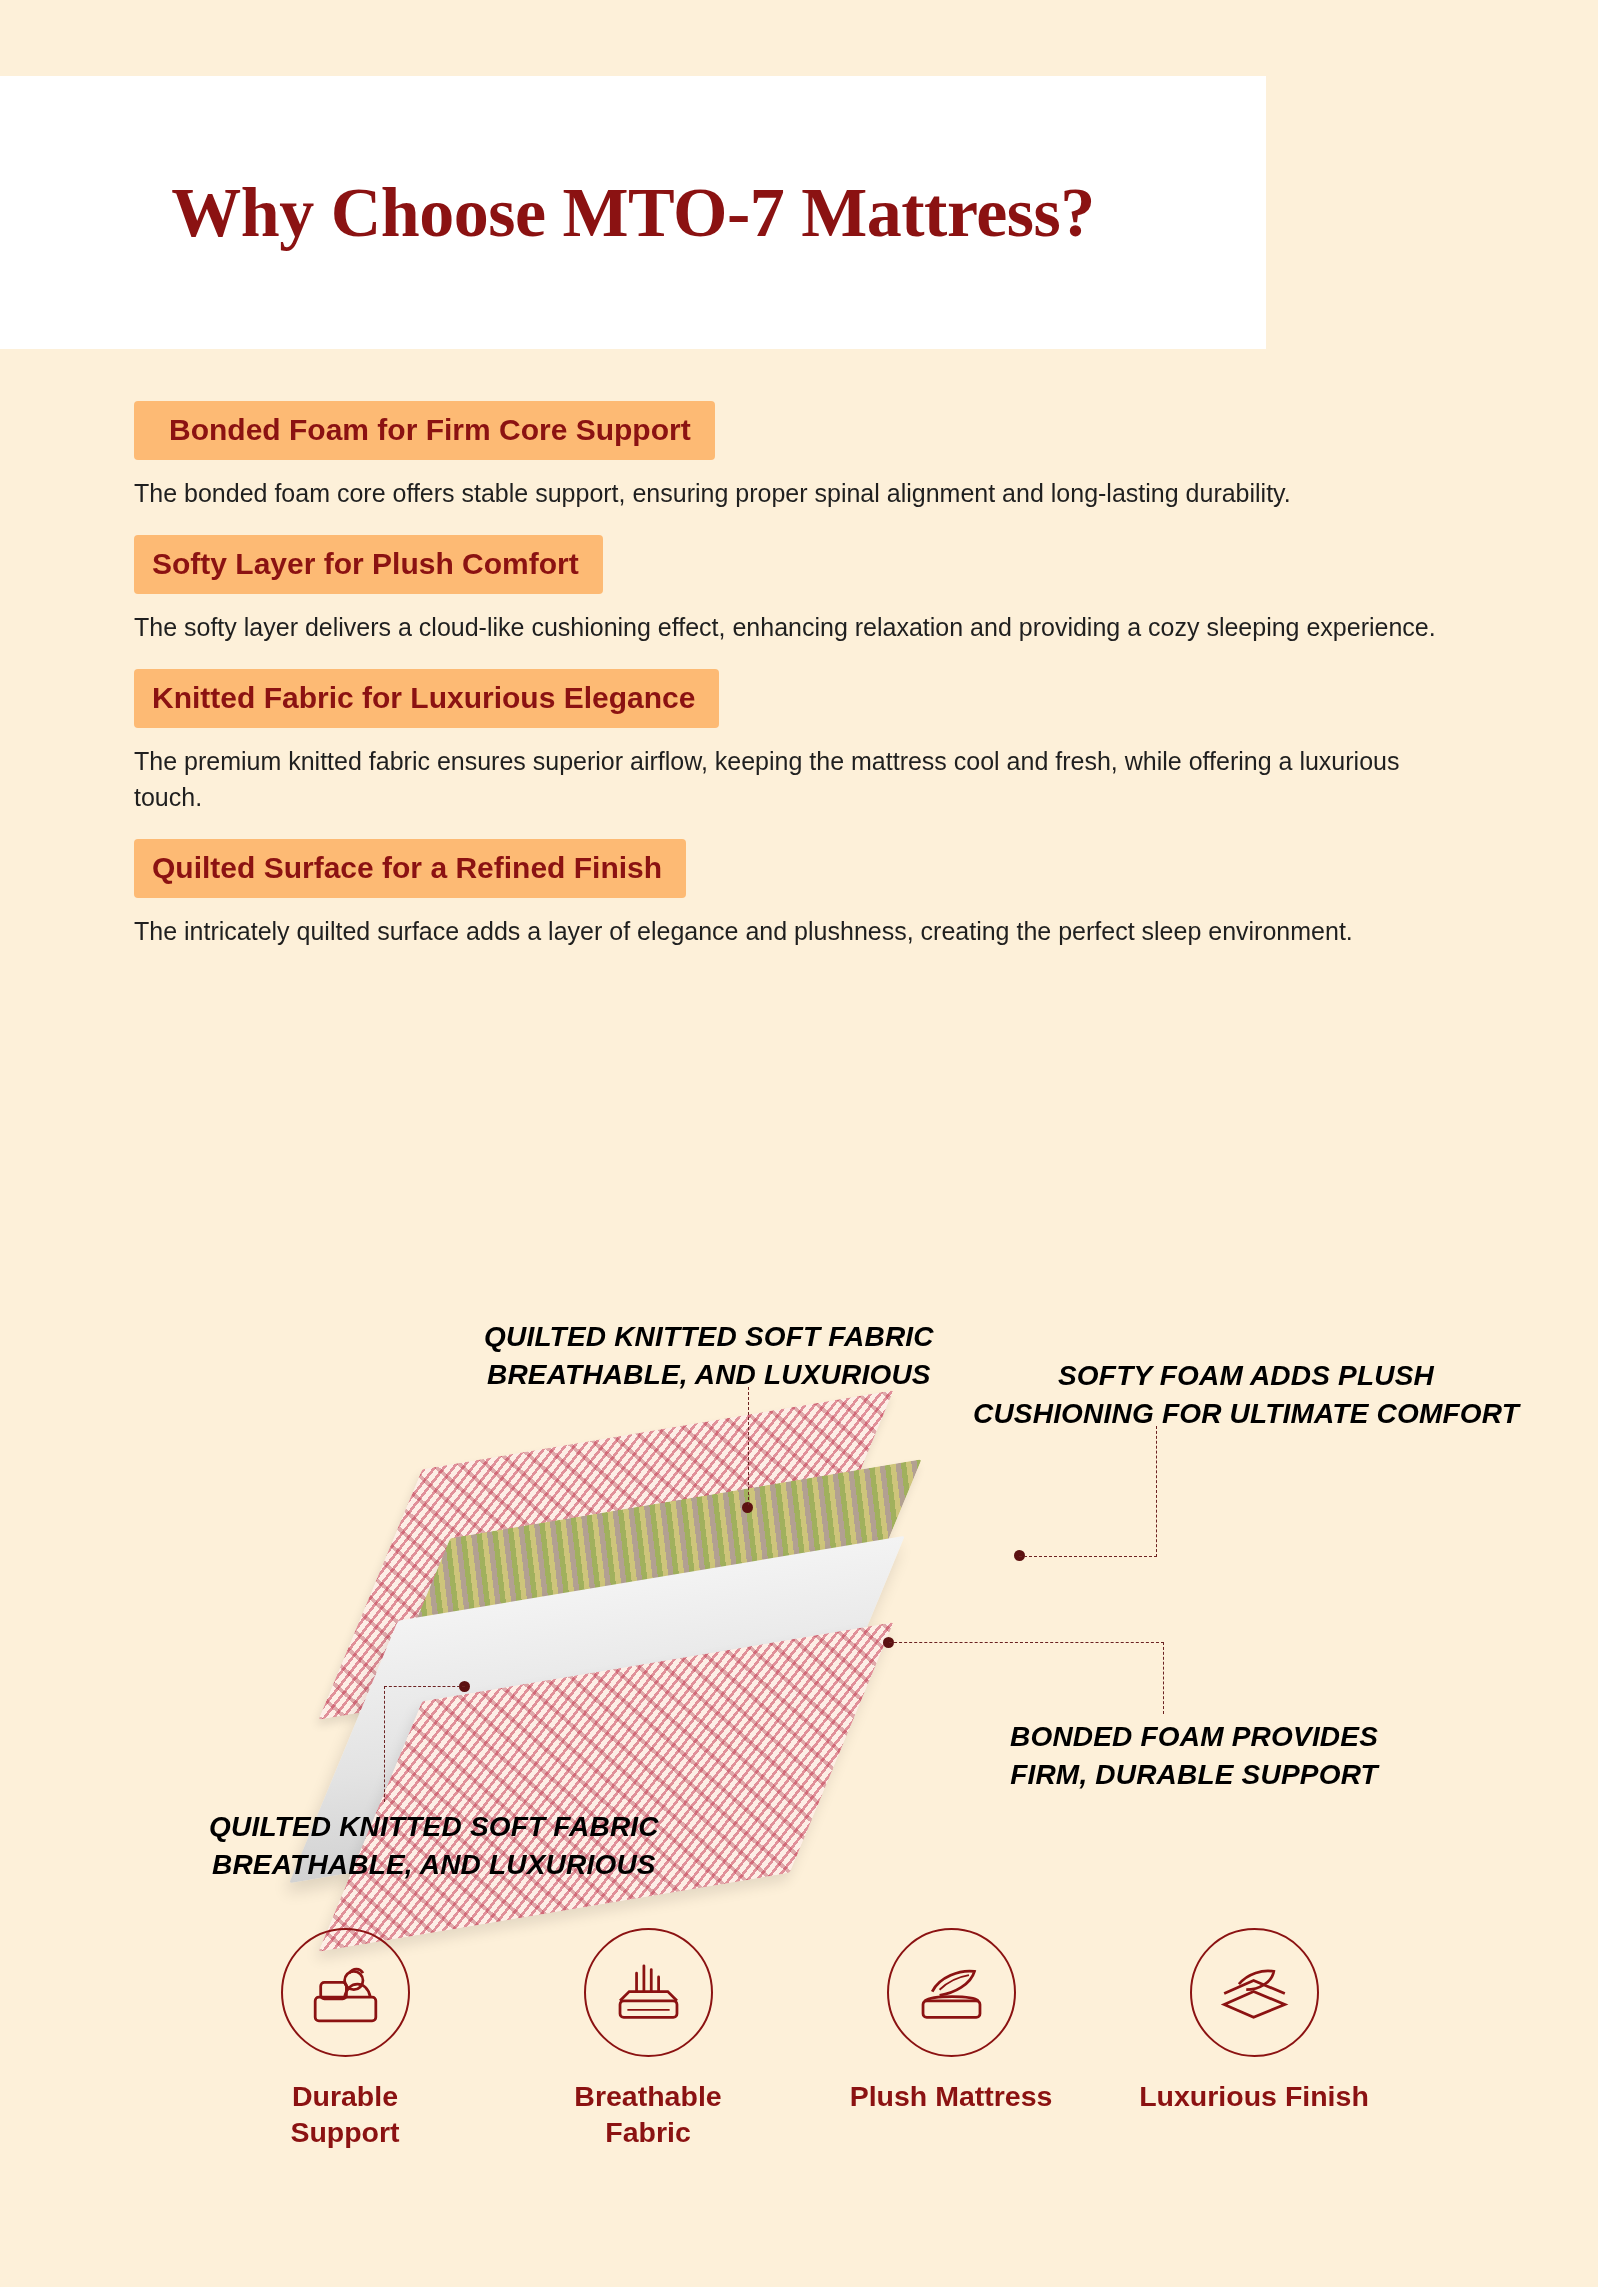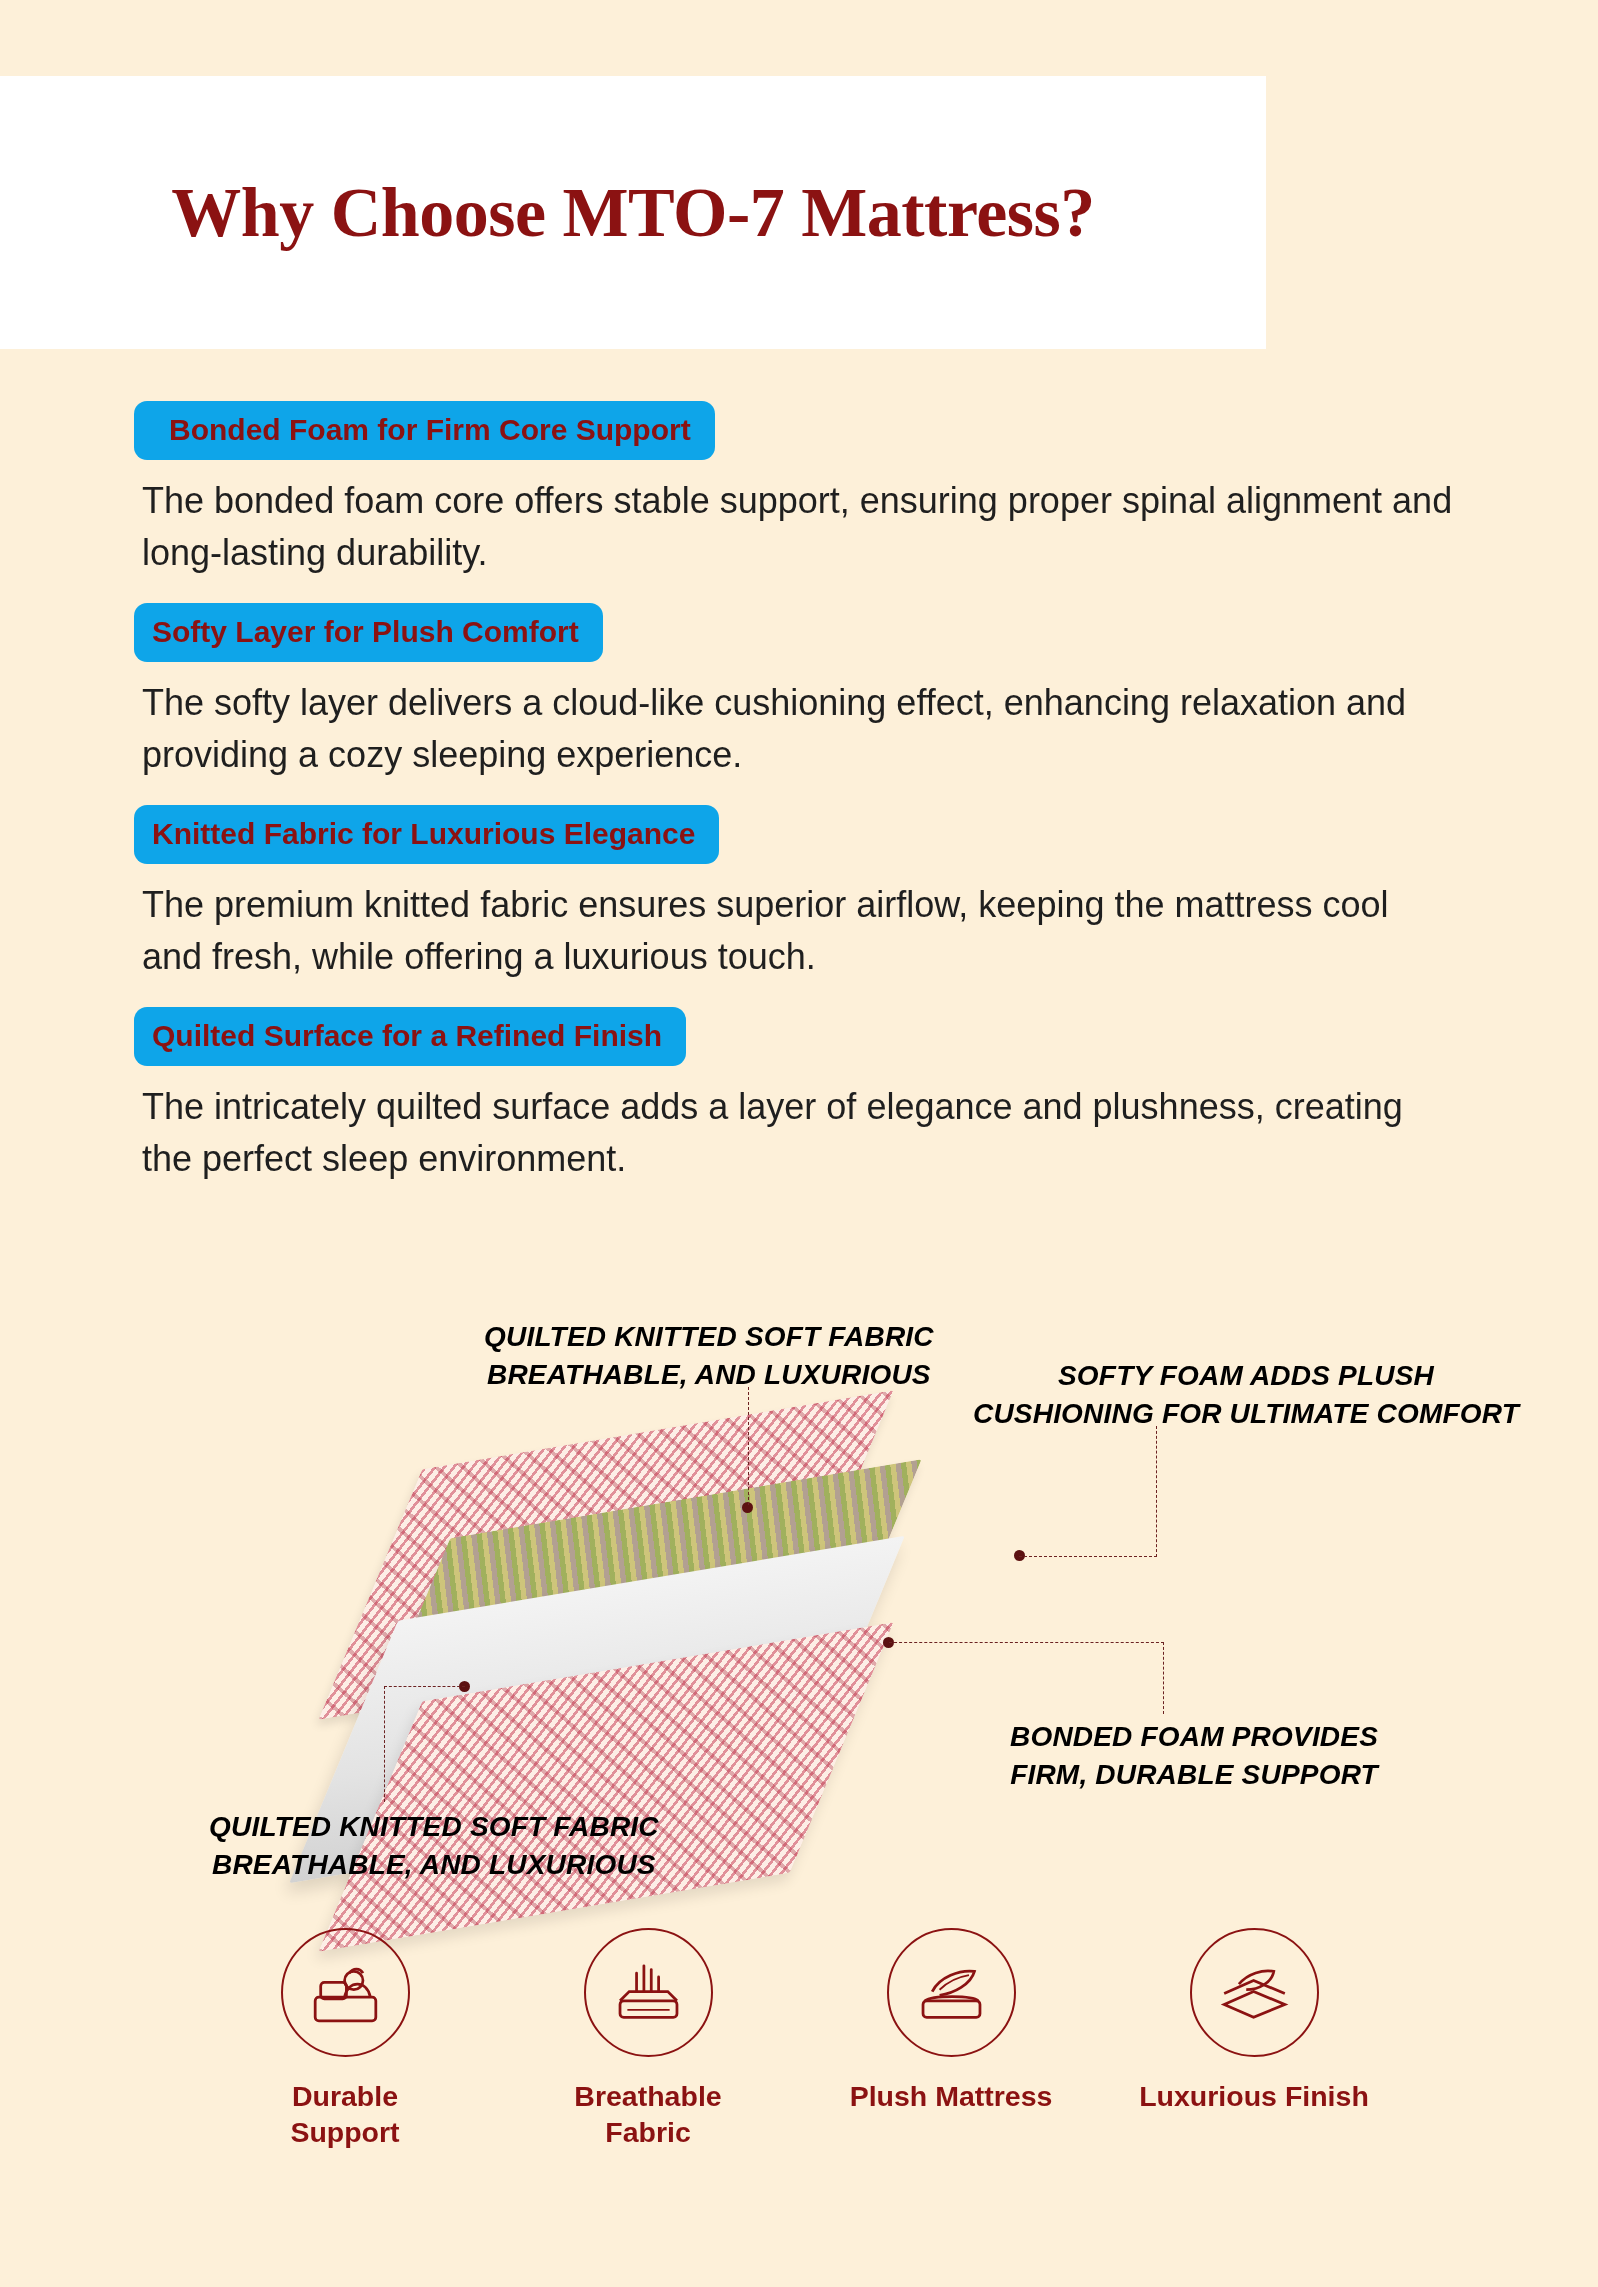--- a/index.html
+++ b/index.html
@@ -40,35 +40,34 @@
   
   .features {
     position: absolute;
     left: 134px;
     top: 401px;
     width: 1332px;
   }
   .feature { margin-bottom: 24px; }
   .feature-pill {
     display: inline-block;
-    background: #0ea5e9;
-    border-radius: 13px;
+    background: #fdba74;
+    border-radius: 4px;
     padding: 12px 24px 13px 18px;
     font-size: 30px;
     font-weight: bold;
     color: #8b1212;
     white-space: nowrap;
   }
   .feature-body {
     margin-top: 14.7px;
-    font-size: 36px;
+    font-size: 25px;
     line-height: 1.45;
     color: #1f1f1f;
     max-width: 1313px;
-    margin-left: 8px;
   }
   .feature:nth-child(1) .feature-pill { padding-left: 35px; }
 
   
   .diagram {
     position: absolute;
     left: 0;
     top: 1286px;
     width: 1599px;
     height: 615px;

